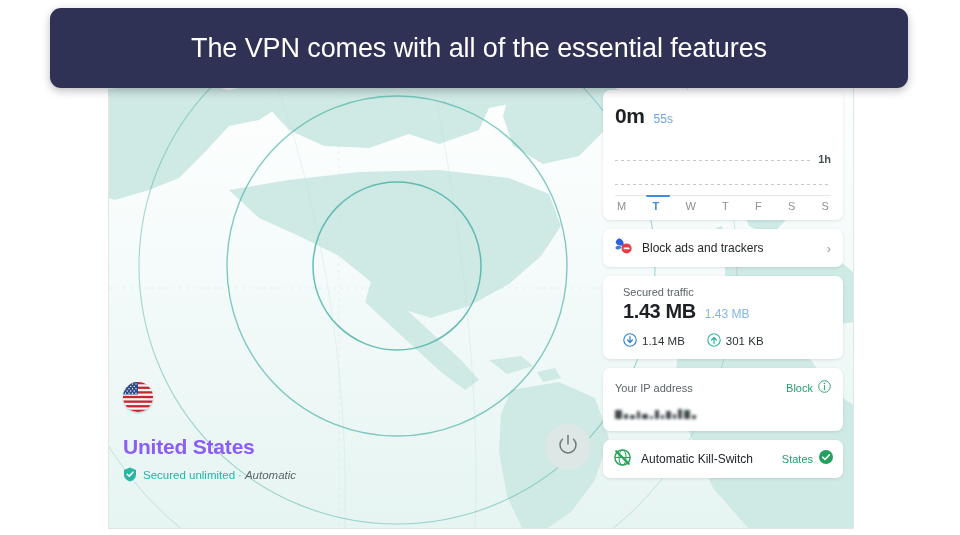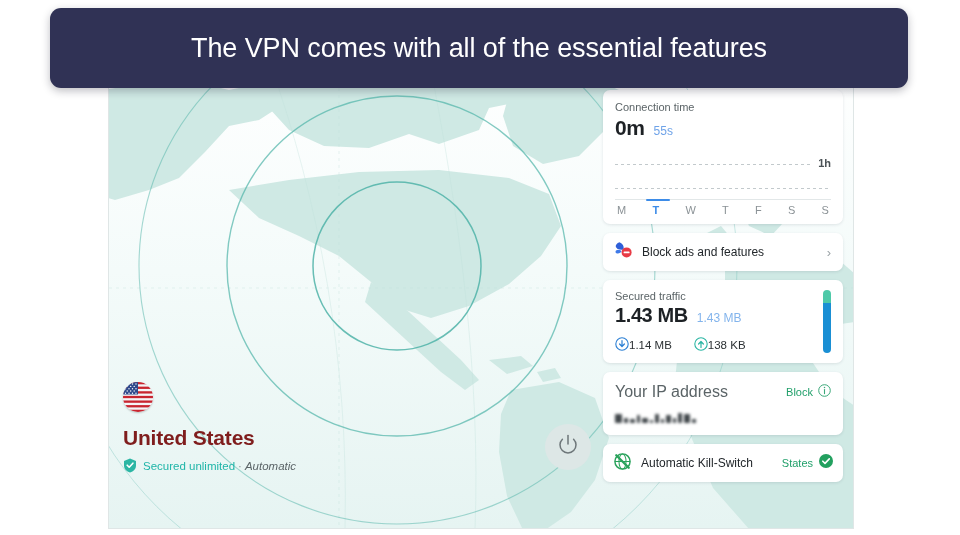--- a/index.html
+++ b/index.html
@@ -55,22 +55,22 @@
     width: 30px;
     height: 30px;
     border-radius: 50%;
     overflow: hidden;
     position: relative;
     box-shadow: 0 1px 2px rgba(0,0,0,.22);
   }
   #country-name {
     font-size: 21px;
     font-weight: bold;
-    color: #7f1d1d;
-    margin-top: 14px;
+    color: #8b5cf6;
+    margin-top: 23px;
     letter-spacing: -0.2px;
   }
   #secured-row {
     display: flex;
     align-items: center;
     margin-top: 8px;
     font-size: 11.5px;
   }
   .shield-ico {
     width: 14px;
@@ -161,21 +161,21 @@
 
   
   #connection-card { padding: 11px 12px 8px 12px; }
   #connection-title { font-size: 11px; color: #5b6467; }
   #connection-value-row {
     display: flex; align-items: baseline; gap: 9px; margin-top: 3px;
   }
   #connection-minutes { font-size: 21px; font-weight: bold; color: #1d2125; letter-spacing: -.4px; }
   #connection-seconds { font-size: 12px; color: #6fa3e8; }
 
-  #chart-area { position: relative; height: 62px; margin-top: 12px; }
+  #chart-area { position: relative; height: 62px; margin-top: 20px; }
   .grid-dash {
     position: absolute; left: 0; right: 0; height: 1px;
     background-image: repeating-linear-gradient(to right,#c2c9cc 0 3px, transparent 3px 6px);
   }
   #grid-top { top: 12px; right: 20px; }
   #grid-mid { top: 36px; }
   #grid-label-1h {
     position: absolute; right: 0; top: 5px;
     font-size: 11px; color: #4b5256; font-weight: 600;
   }
@@ -196,40 +196,40 @@
 
   
   #block-ads-card {
     height: 38px; display: flex; align-items: center;
     padding: 0 10px; cursor: pointer;
   }
   #block-ads-label { font-size: 12px; color: #22272b; margin-left: 9px; flex: 1; }
   #block-ads-chevron { font-size: 13px; color: #9aa2a6; margin-right: 2px; }
 
   
-  #traffic-card { padding: 10px 12px 10px 12px; display: flex; }
+  #traffic-card { padding: 10px 12px 10px 20px; display: flex; flex-direction: column; }
   #traffic-left { flex: 1; }
   #traffic-title { font-size: 11px; color: #5b6467; }
   #traffic-value-row { display: flex; align-items: baseline; gap: 9px; margin-top: 2px; }
   #traffic-total { font-size: 20px; font-weight: bold; color: #1d2125; letter-spacing: -.4px; }
   #traffic-total-alt { font-size: 12px; color: #83b4ec; }
   #traffic-io-row { display: flex; gap: 22px; margin-top: 10px; font-size: 11.5px; color: #2c3134; }
-  .io-item { display: flex; align-items: center; }
+  .io-item { display: flex; align-items: center; gap: 5px; }
   #traffic-bar {
     width: 8px; border-radius: 4px; overflow: hidden;
     display: flex; flex-direction: column; margin-left: 8px;
     align-self: stretch;
   }
   #traffic-bar-up { background: #4ec9a8; }
   #traffic-bar-down { background: #1a8fd4; flex: 1; }
 
   
   #ip-card { padding: 11px 12px 12px 12px; }
   #ip-header { display: flex; align-items: center; }
-  #ip-title { font-size: 16px; color: #5b6467; flex: 1; }
+  #ip-title { font-size: 11px; color: #5b6467; flex: 1; }
   #ip-status { font-size: 11px; color: #22a06b; margin-right: 5px; }
   #ip-blur {
     margin-top: 9px; height: 13px; width: 112px;
     filter: blur(1.6px);
     display: flex; align-items: flex-end; gap: 2px;
   }
   #ip-blur i {
     display: block; background: #41474b; border-radius: 1px;
   }
 
@@ -398,21 +398,20 @@
         <div id="data-ring-text">
           <span id="data-amount">199</span>
           <span id="data-unit">MB</span>
         </div>
       </div>
       <div id="data-cta">Get unlimited</div>
       <div id="banner-chevron">›</div>
     </div>
 
     <div id="connection-card" class="card">
-      <div id="connection-title">Connection time</div>
       <div id="connection-value-row">
         <span id="connection-minutes">0m</span>
         <span id="connection-seconds">55s</span>
       </div>
 
       <div id="chart-area">
         <div class="grid-dash" id="grid-top"></div>
         <div id="grid-label-1h">1h</div>
         <div class="grid-dash" id="grid-mid"></div>
         <div id="chart-baseline"></div>
@@ -432,21 +431,21 @@
 
     <div id="block-ads-card" class="card">
       <span>
         <svg viewBox="0 0 20 18" width="20" height="18">
           <path d="M6.5 1.2 C9.6 2.4 11.2 5 10.6 8.4 C7.6 9.4 4.6 8.4 2.8 6 C2.4 4 3.9 2 6.5 1.2 Z" fill="#2f5fd8"></path>
           <path d="M3 9.4 C5 8.3 7.2 8.7 8.6 10.3 C7.6 12.1 5.6 12.8 3.4 12.2 C2.3 11.5 2.3 10.4 3 9.4 Z" fill="#3f7ae8"></path>
           <circle cx="13.6" cy="11.4" r="5" fill="#e83b46"></circle>
           <path d="M11.4 11.4 H15.8" stroke="#ffffff" stroke-width="1.7" stroke-linecap="round"></path>
         </svg>
       </span>
-      <span id="block-ads-label">Block ads and features</span>
+      <span id="block-ads-label">Block ads and trackers</span>
       <span id="block-ads-chevron">›</span>
     </div>
 
     <div id="traffic-card" class="card">
       <div id="traffic-left">
         <div id="traffic-title">Secured traffic</div>
         <div id="traffic-value-row">
           <span id="traffic-total">1.43 MB</span>
           <span id="traffic-total-alt">1.43 MB</span>
         </div>
@@ -460,21 +459,21 @@
             </span>
             <span>1.14 MB</span>
           </span>
           <span class="io-item">
             <span>
               <svg viewBox="0 0 14 14" width="14" height="14">
                 <circle cx="7" cy="7" r="6.2" fill="none" stroke="#2bb6a4" stroke-width="1.1"></circle>
                 <path d="M7 10.4 V4.6 M4.6 7 L7 4.5 L9.4 7" fill="none" stroke="#2bb6a4" stroke-width="1.2" stroke-linecap="round" stroke-linejoin="round"></path>
               </svg>
             </span>
-            <span>138 KB</span>
+            <span>301 KB</span>
           </span>
         </div>
       </div>
       <div id="traffic-bar">
         <div id="traffic-bar-up" style="height:21%"></div>
         <div id="traffic-bar-down"></div>
       </div>
     </div>
 
     <div id="ip-card" class="card">

